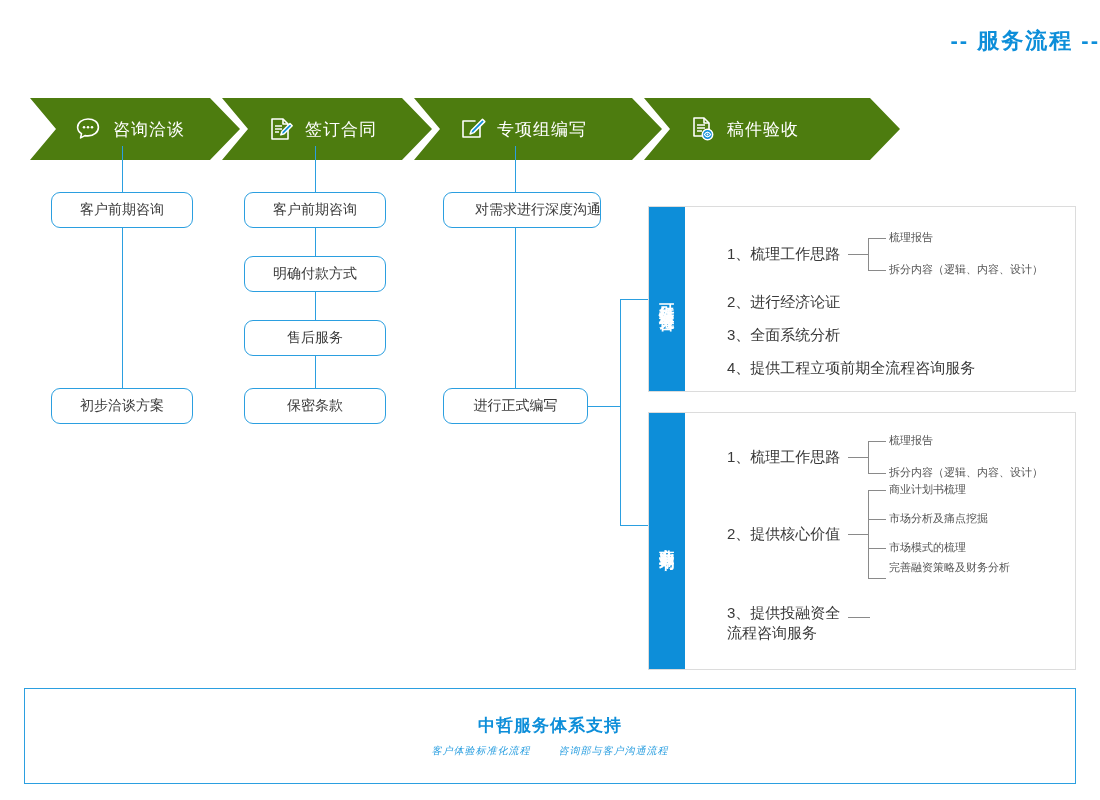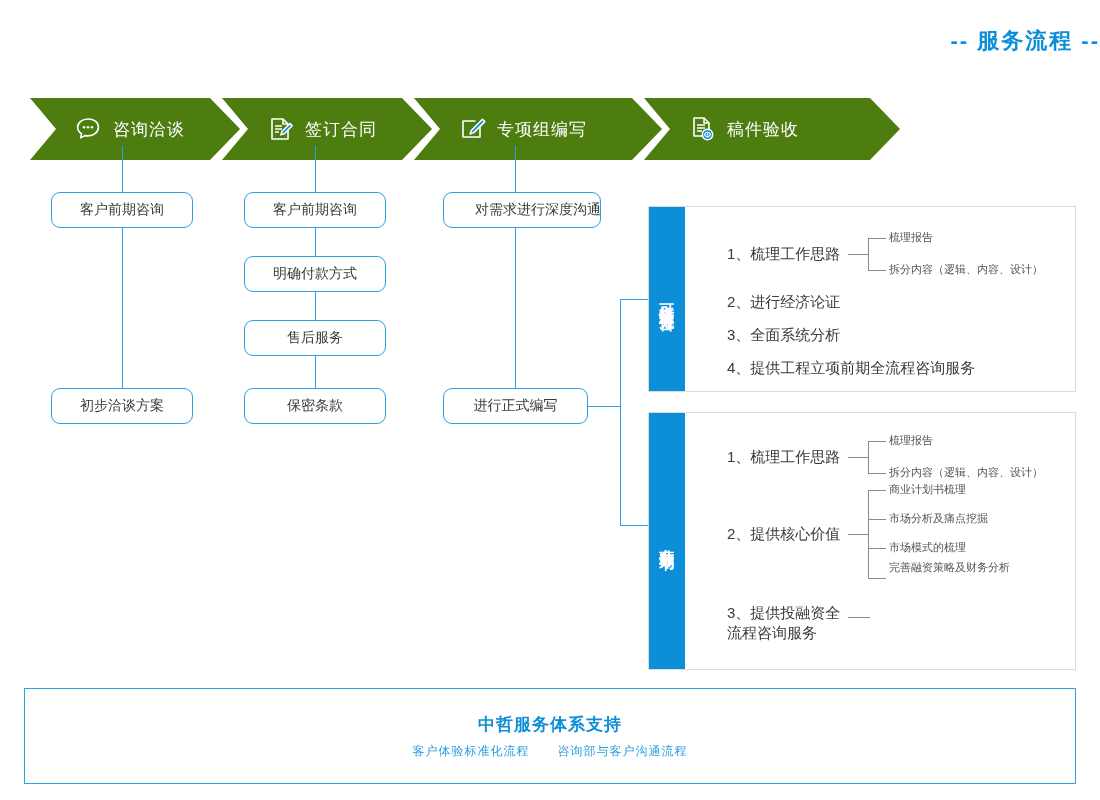--- a/index.html
+++ b/index.html
@@ -96,21 +96,21 @@
     position:absolute;left:24px;top:688px;width:1052px;height:96px;
     border:1px solid #2b9fe0;
     box-sizing:border-box;
     background:#fff;
     display:flex;flex-direction:column;align-items:center;justify-content:center;
   }
   .footer .f-title{
     font-size:17px;font-weight:bold;color:#0d8ed9;letter-spacing:1px;margin-bottom:7px;
   }
   .footer .f-sub{
-    font-size:12px;color:#2b9fe0;letter-spacing:1px;
+    font-size:10px;color:#2b9fe0;letter-spacing:1px;font-style:italic;
   }
   .footer .f-sub span{margin:0 14px;}
 </style>
 </head>
 <body>
 
 <div id="stage">
 
   <div class="title">-- 服务流程 --</div>
 

